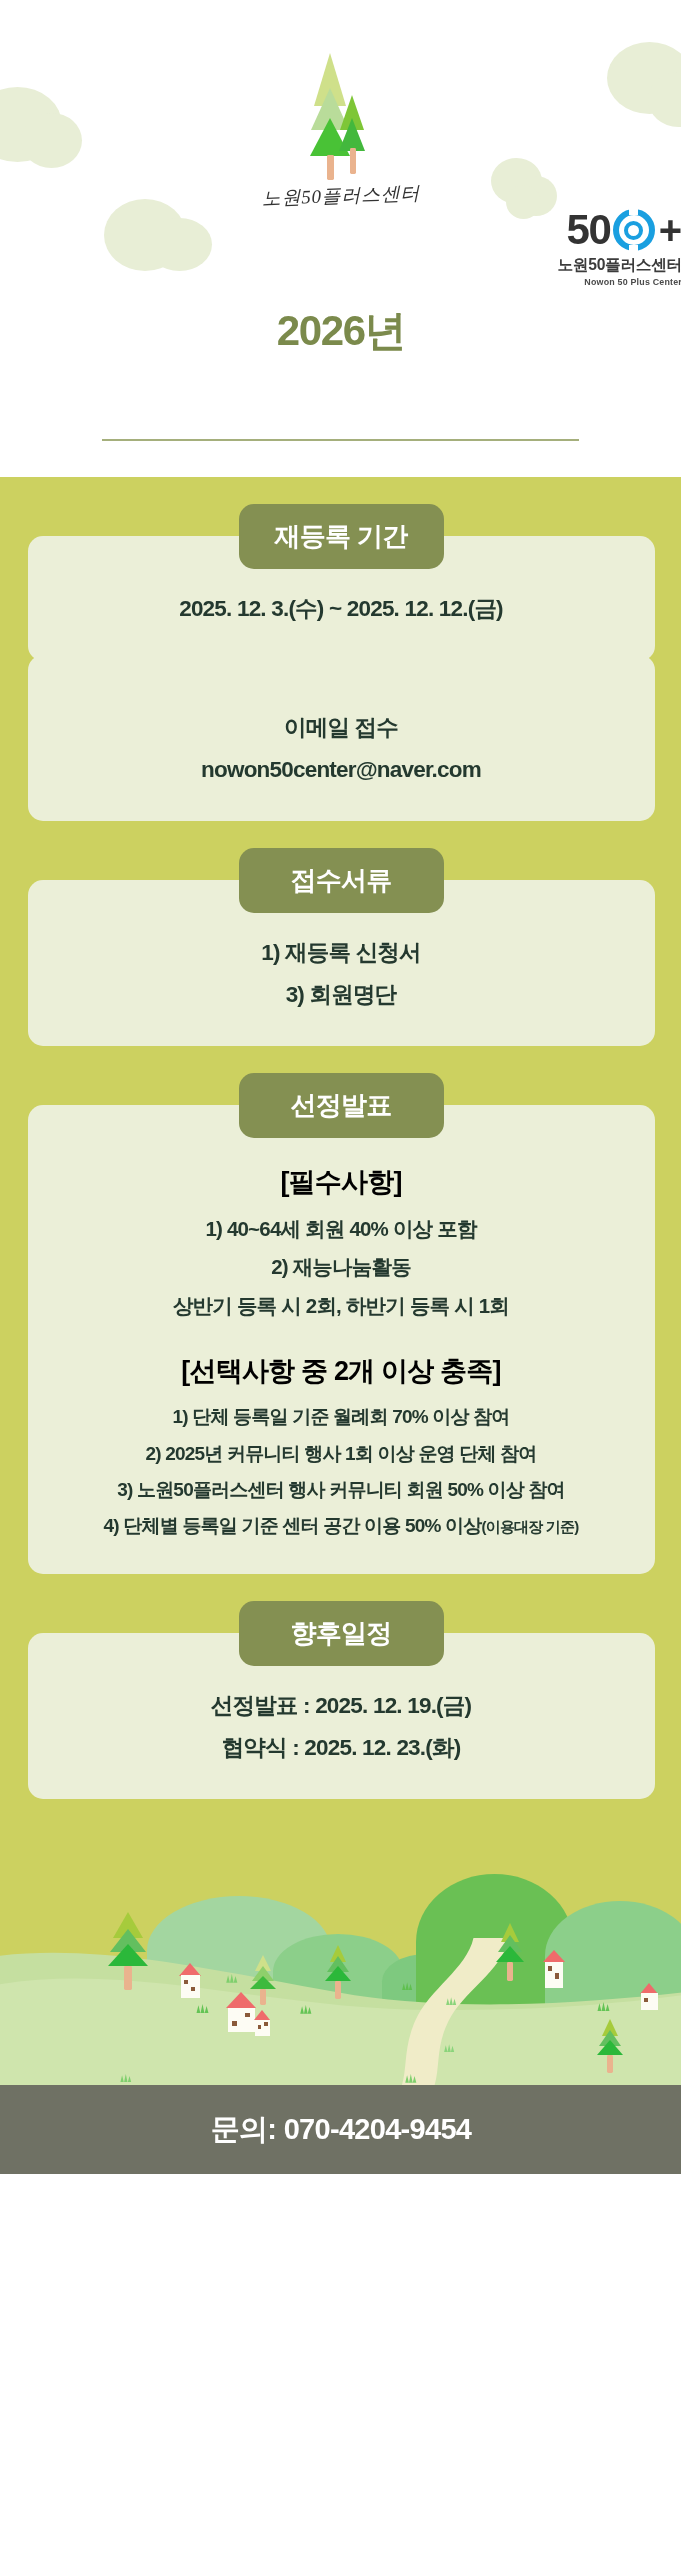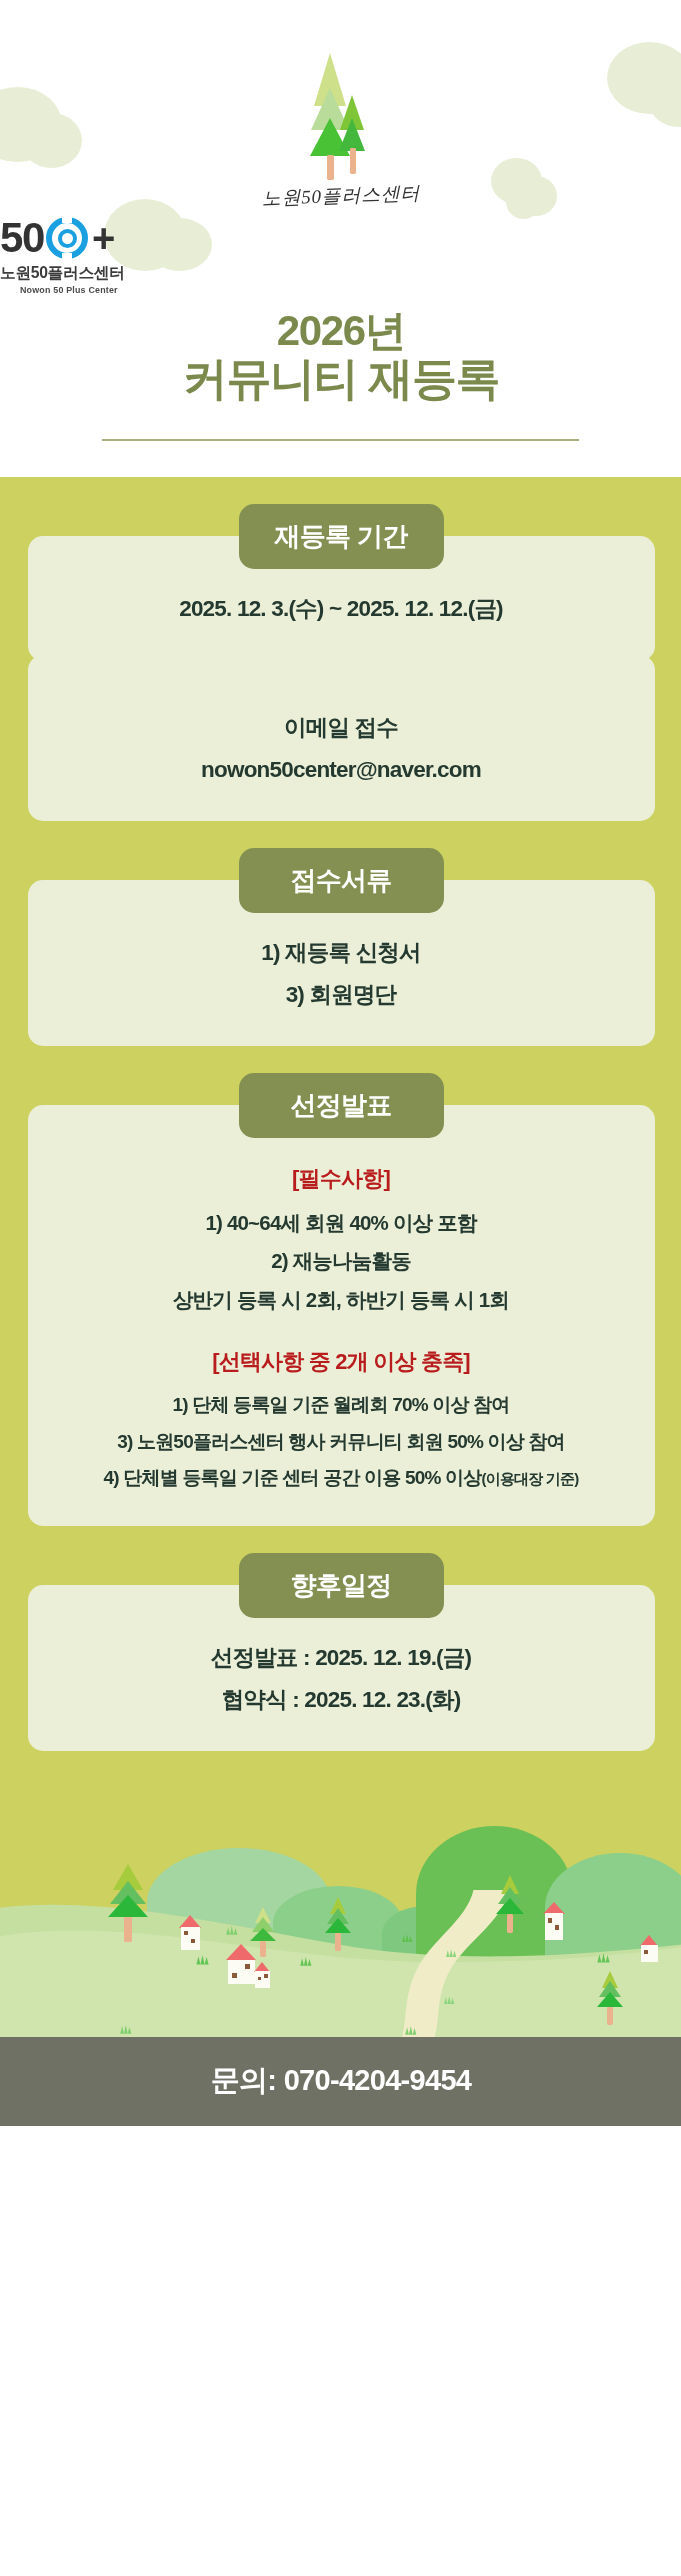--- a/index.html
+++ b/index.html
@@ -30,21 +30,21 @@
   .trees { position:absolute; left:310px; top:53px; width:61px; height:126px; }
   .tri { position:absolute; width:0; height:0; }
   .trunk { position:absolute; background:#eab38e; border-radius:1.4px; }
 
   .brand-script {
     position:absolute; top:183px; left:0; width:682px; text-align:center;
     font-family:"Liberation Serif","DejaVu Serif",serif;
     font-size:19px; color:#333; letter-spacing:0.7px;
     font-style:italic; transform:rotate(-2deg);
   }
-  .logo-wrap { position:absolute; top:217px; left:0; width:682px; text-align:left; }
+  .logo-wrap { position:absolute; top:209px; left:0; width:682px; text-align:right; }
   .logo-mark { display:inline-flex; align-items:center; justify-content:center; gap:1.4px; }
   .logo-5 { font-size:42px; font-weight:bold; color:#333; line-height:1; letter-spacing:-1.4px;}
   .ring { position:relative; width:42px; height:42px; margin:0 0.7px; }
   .ring .outer {
     position:absolute; inset:0; border-radius:50%;
     border:6.1px solid #1a9fe0;
   }
   .ring .gap-t, .ring .gap-b {
     position:absolute; left:16.4px; width:9.5px; height:7.5px; background:#fff;
   }
@@ -87,21 +87,21 @@
     background:#ebefd8; border-radius:15px;
     text-align:center; color:#24392f;
   }
   .card .line {
     font-size:22.5px; font-weight:bold; letter-spacing:-0.8px;
     line-height:1.55; padding:3.4px 0;
   }
   .card .line.sm { font-size:20.5px; }
   .card .line.xs { font-size:19px; }
   .group-head {
-    font-size:22px; font-weight:bold; color:#b91c1c;
+    font-size:27px; font-weight:bold; color:#000000;
     letter-spacing:-0.8px; padding:5.5px 0 9.5px 0;
   }
   .spacer { height:23px; }
   .note { font-size:15px; }
 
   
   .landscape { position:relative; width:682px; height:286px; overflow:hidden;
                background:#ccd160; }
   .hill { position:absolute; border-radius:50% 50% 0 0; }
   .ground { position:absolute; left:0; bottom:0; width:100%; }
@@ -158,21 +158,20 @@
           <span class="inner"></span>
       </span>
       <span class="logo-plus">+</span>
     </div>
     <div class="logo-ko">노원50플러스센터</div>
     <div class="logo-en">Nowon 50 Plus Center</div>
   </div>
 
   <div class="main-title">
     <span>2026년</span>
-    <span class="l2">커뮤니티 재등록</span>
   </div>
 
   <div class="divider"></div>
 </div>
 
 <div class="body-sec">
 
   <div class="section">
     <div class="badge">재등록 기간</div>
     <div class="card">
@@ -200,20 +199,21 @@
     <div class="card">
       <div class="group-head">[필수사항]</div>
       <div class="line sm">1) 40~64세 회원 40% 이상 포함</div>
       <div class="line sm">2) 재능나눔활동</div>
       <div class="line sm">상반기 등록 시 2회, 하반기 등록 시 1회</div>
 
       <div class="spacer"></div>
 
       <div class="group-head">[선택사항 중 2개 이상 충족]</div>
       <div class="line xs">1) 단체 등록일 기준 월례회 70% 이상 참여</div>
+      <div class="line xs">2) 2025년 커뮤니티 행사 1회 이상 운영 단체 참여</div>
       <div class="line xs">3) 노원50플러스센터 행사 커뮤니티 회원 50% 이상 참여</div>
       <div class="line xs">
         <span>4) 단체별 등록일 기준 센터 공간 이용 50% 이상</span><span class="note">(이용대장 기준)</span>
       </div>
     </div>
   </div>
 
   <div class="section" style="margin-bottom:0;">
     <div class="badge">향후일정</div>
     <div class="card">

